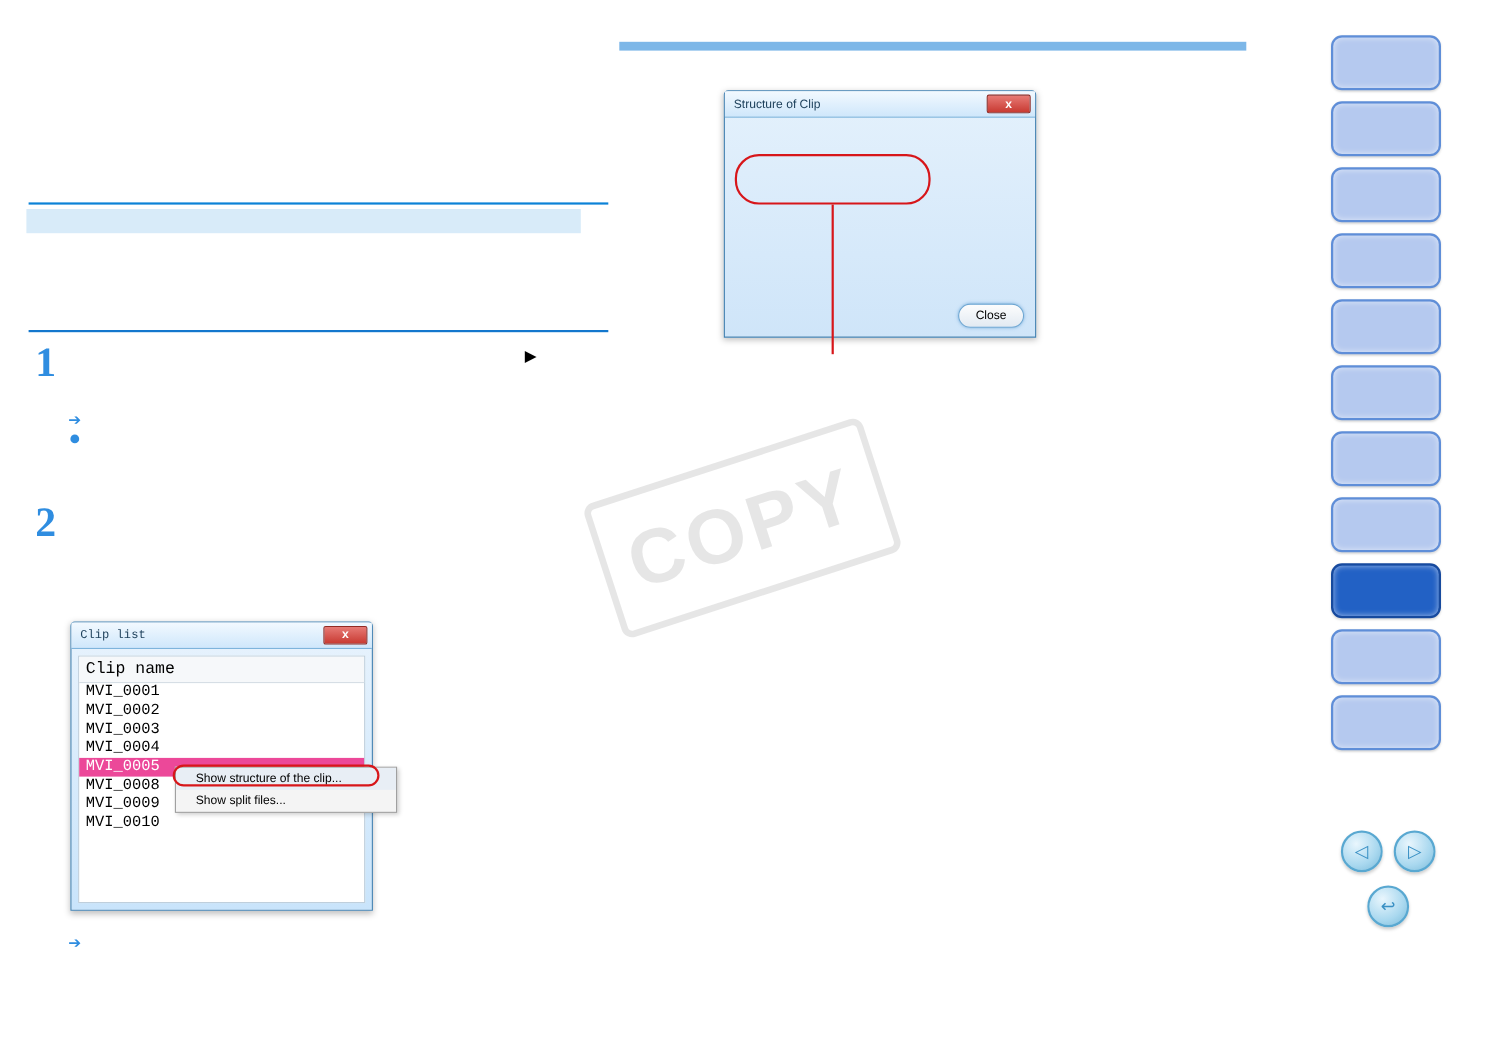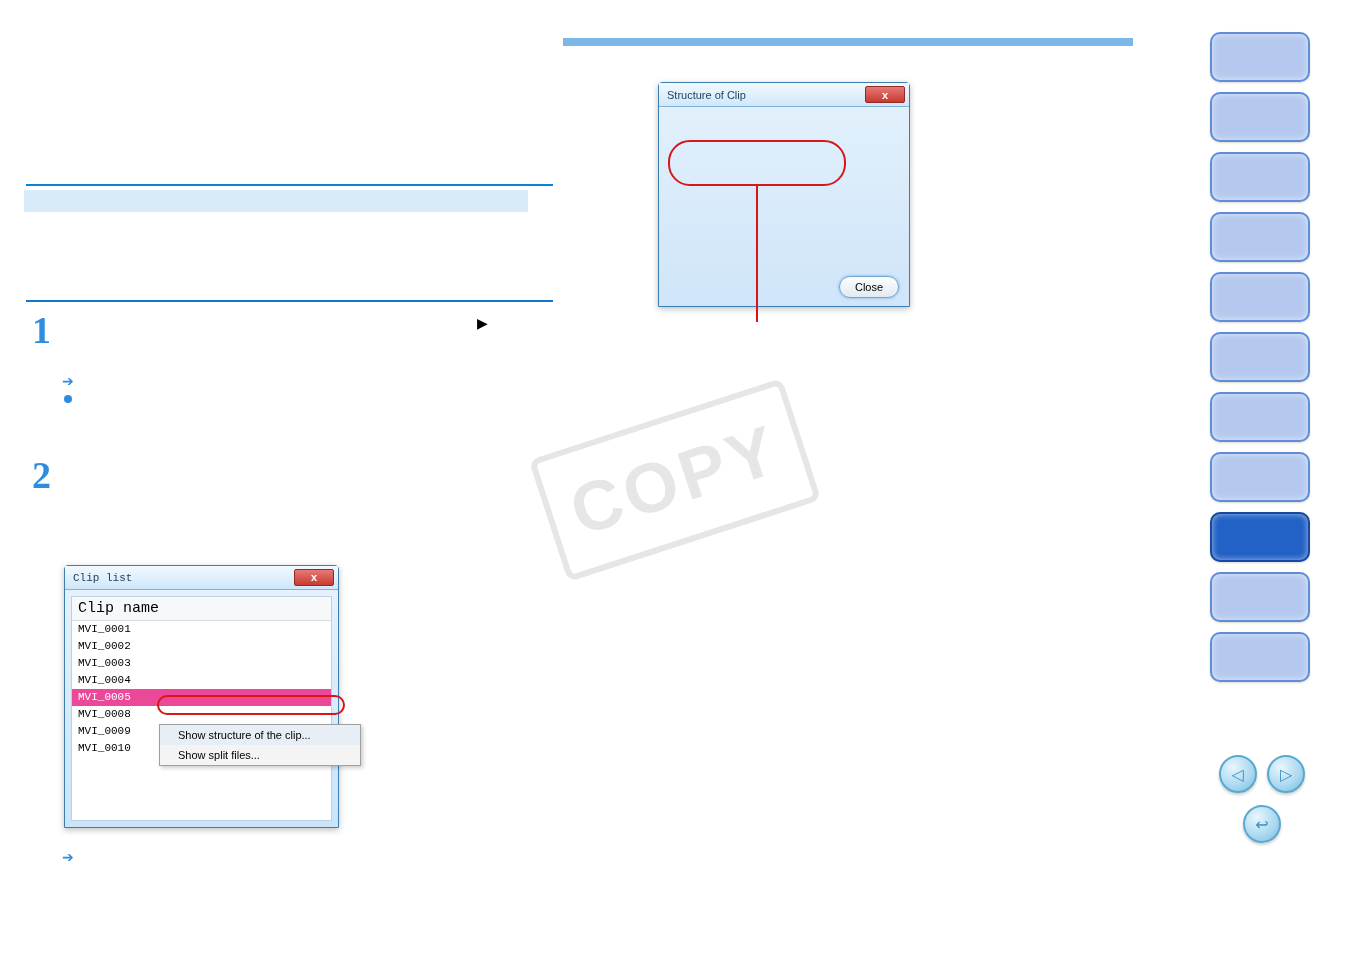--- a/index.html
+++ b/index.html
@@ -124,33 +124,33 @@
     background: #fff;
     border: 1px solid #bfcfdc;
   }
   .col-header {
     font-size: 15px;
     padding: 3px 6px;
     background: #f6f8fa;
     border-bottom: 1px solid #d6dee5;
   }
   .clip-row {
-    font-size: 11px;
+    font-size: 14px;
     padding: 1px 6px;
     line-height: 15px;
   }
   .clip-row.selected {
     background: #ec4899;
     color: #fff;
   }
   
   .ctx-menu {
     position: absolute;
     left: 159px;
-    top: 724px;
+    top: 697px;
     width: 202px;
     background: #f4f4f4;
     border: 1px solid #a0a0a0;
     box-shadow: 2px 2px 4px rgba(0,0,0,0.2);
   }
   .ctx-item {
     font-size: 11px;
     padding: 4px 18px;
   }
   .ctx-item:first-child {
@@ -171,21 +171,21 @@
     top: 849px;
     color: #2f8de0;
     font-size: 14px;
   }
 
   
   .struct-dialog {
     position: absolute;
     left: 658px;
     top: 82px;
-    width: 252px;
+    width: 284px;
     height: 225px;
     border: 1px solid #3d7eb0;
     background: linear-gradient(#e4f1fc, #cfe5f9);
     border-radius: 4px 4px 0 0;
     box-shadow: 0 2px 6px rgba(0,0,0,0.25);
   }
   .struct-inner {
     position: absolute;
     left: 8px;
     right: 8px;

